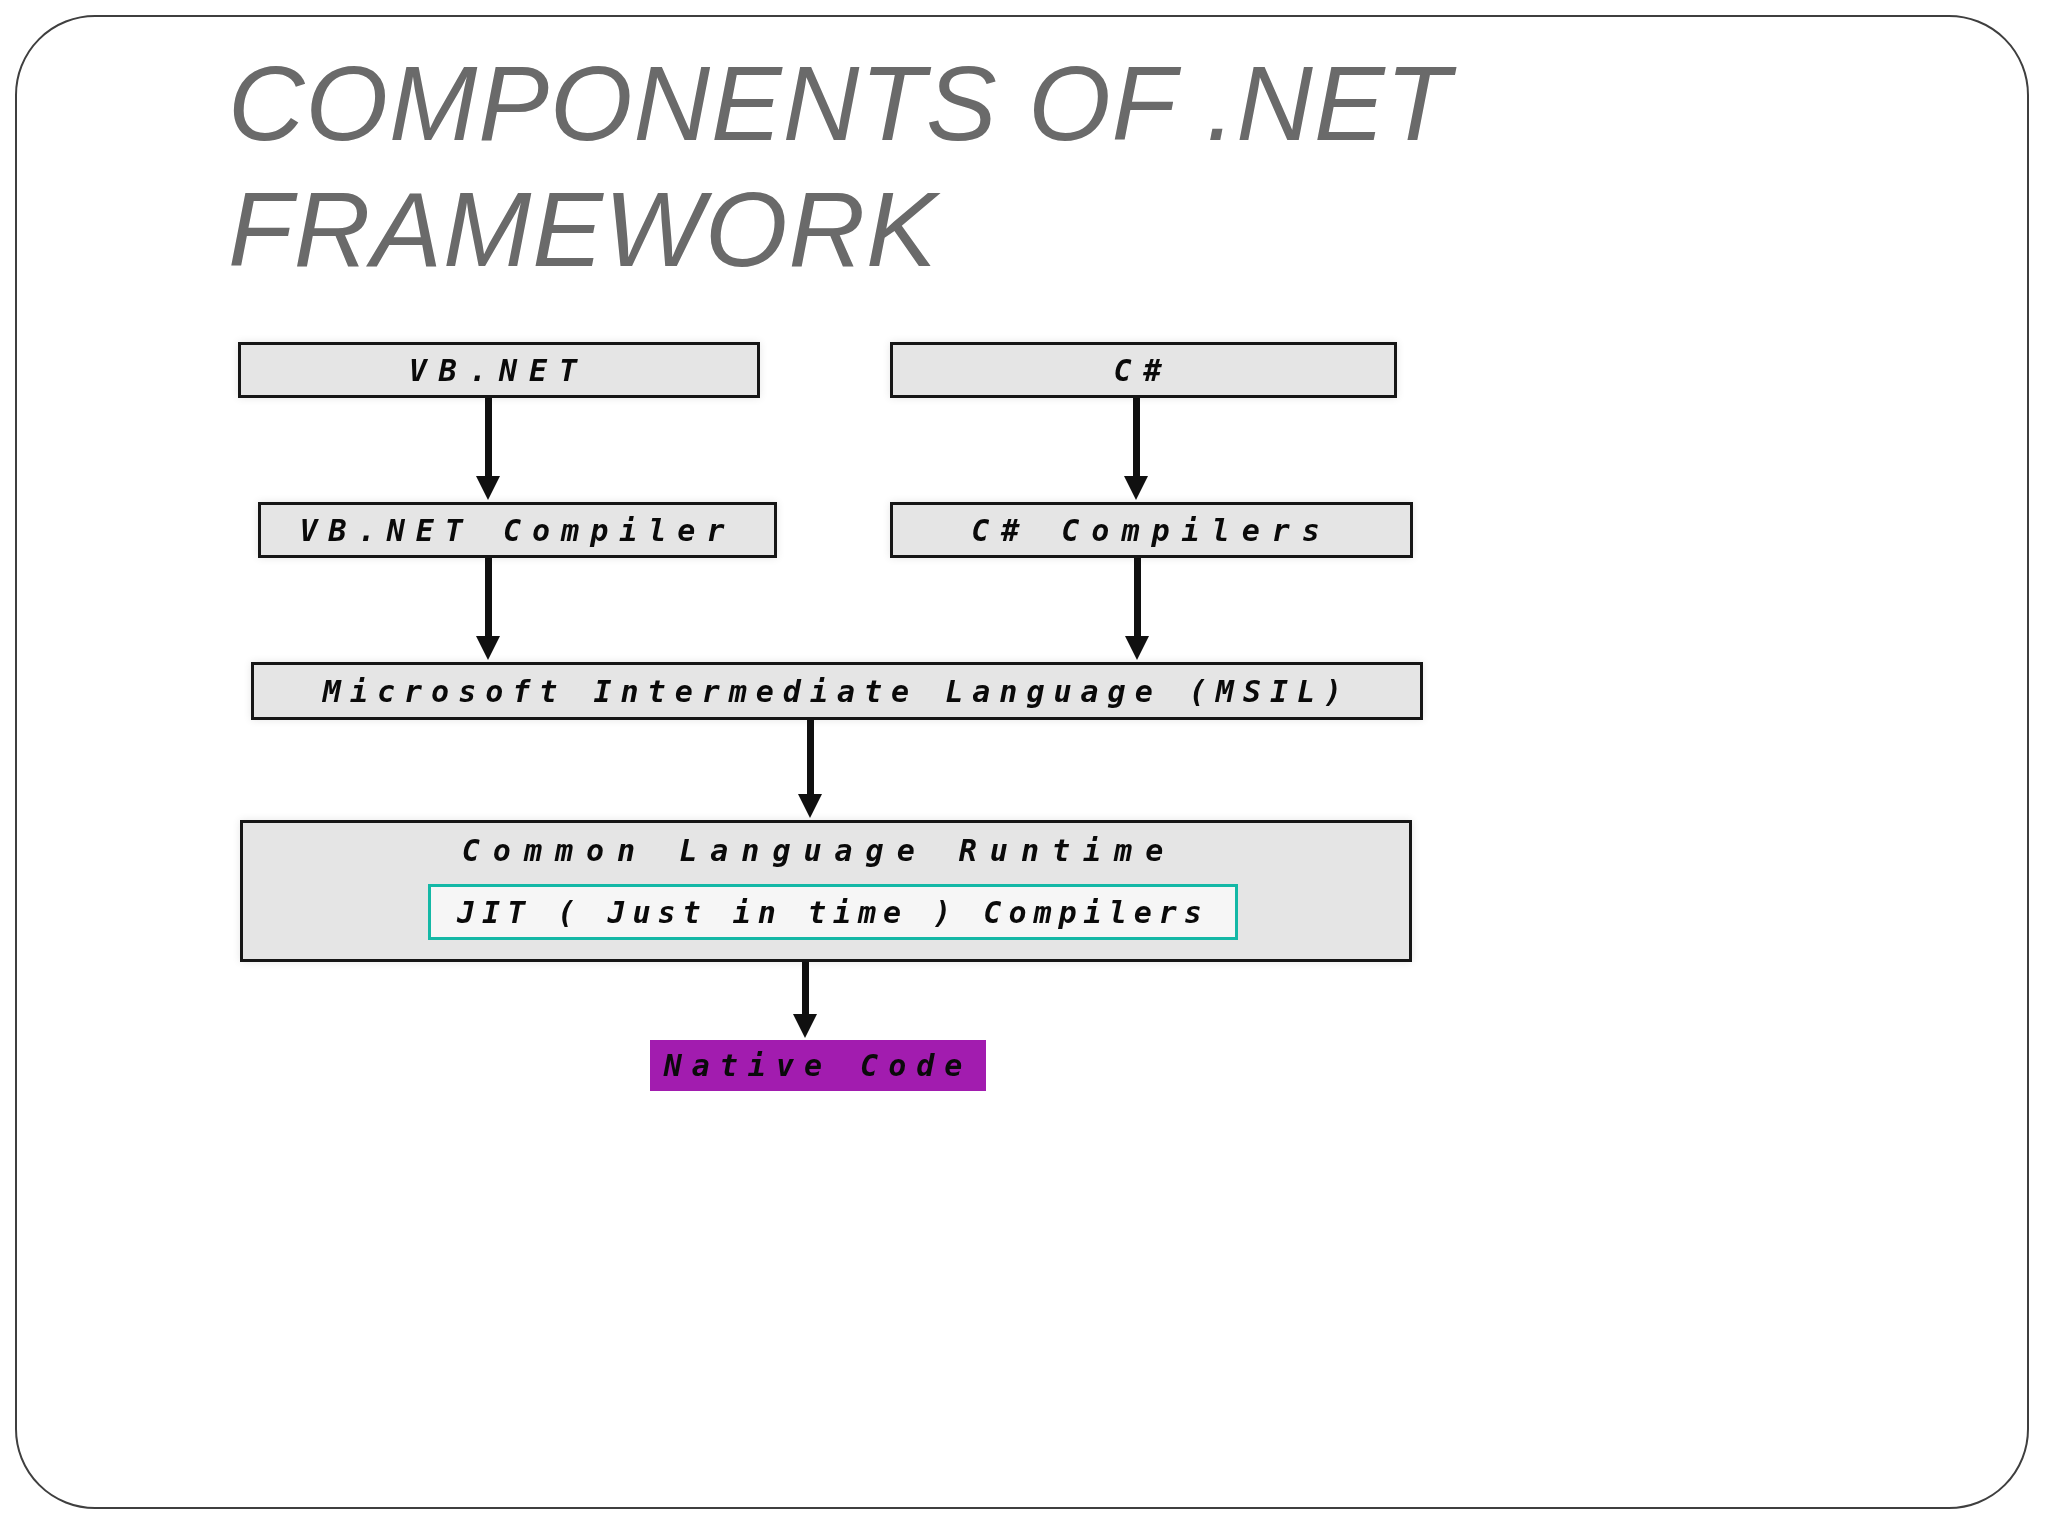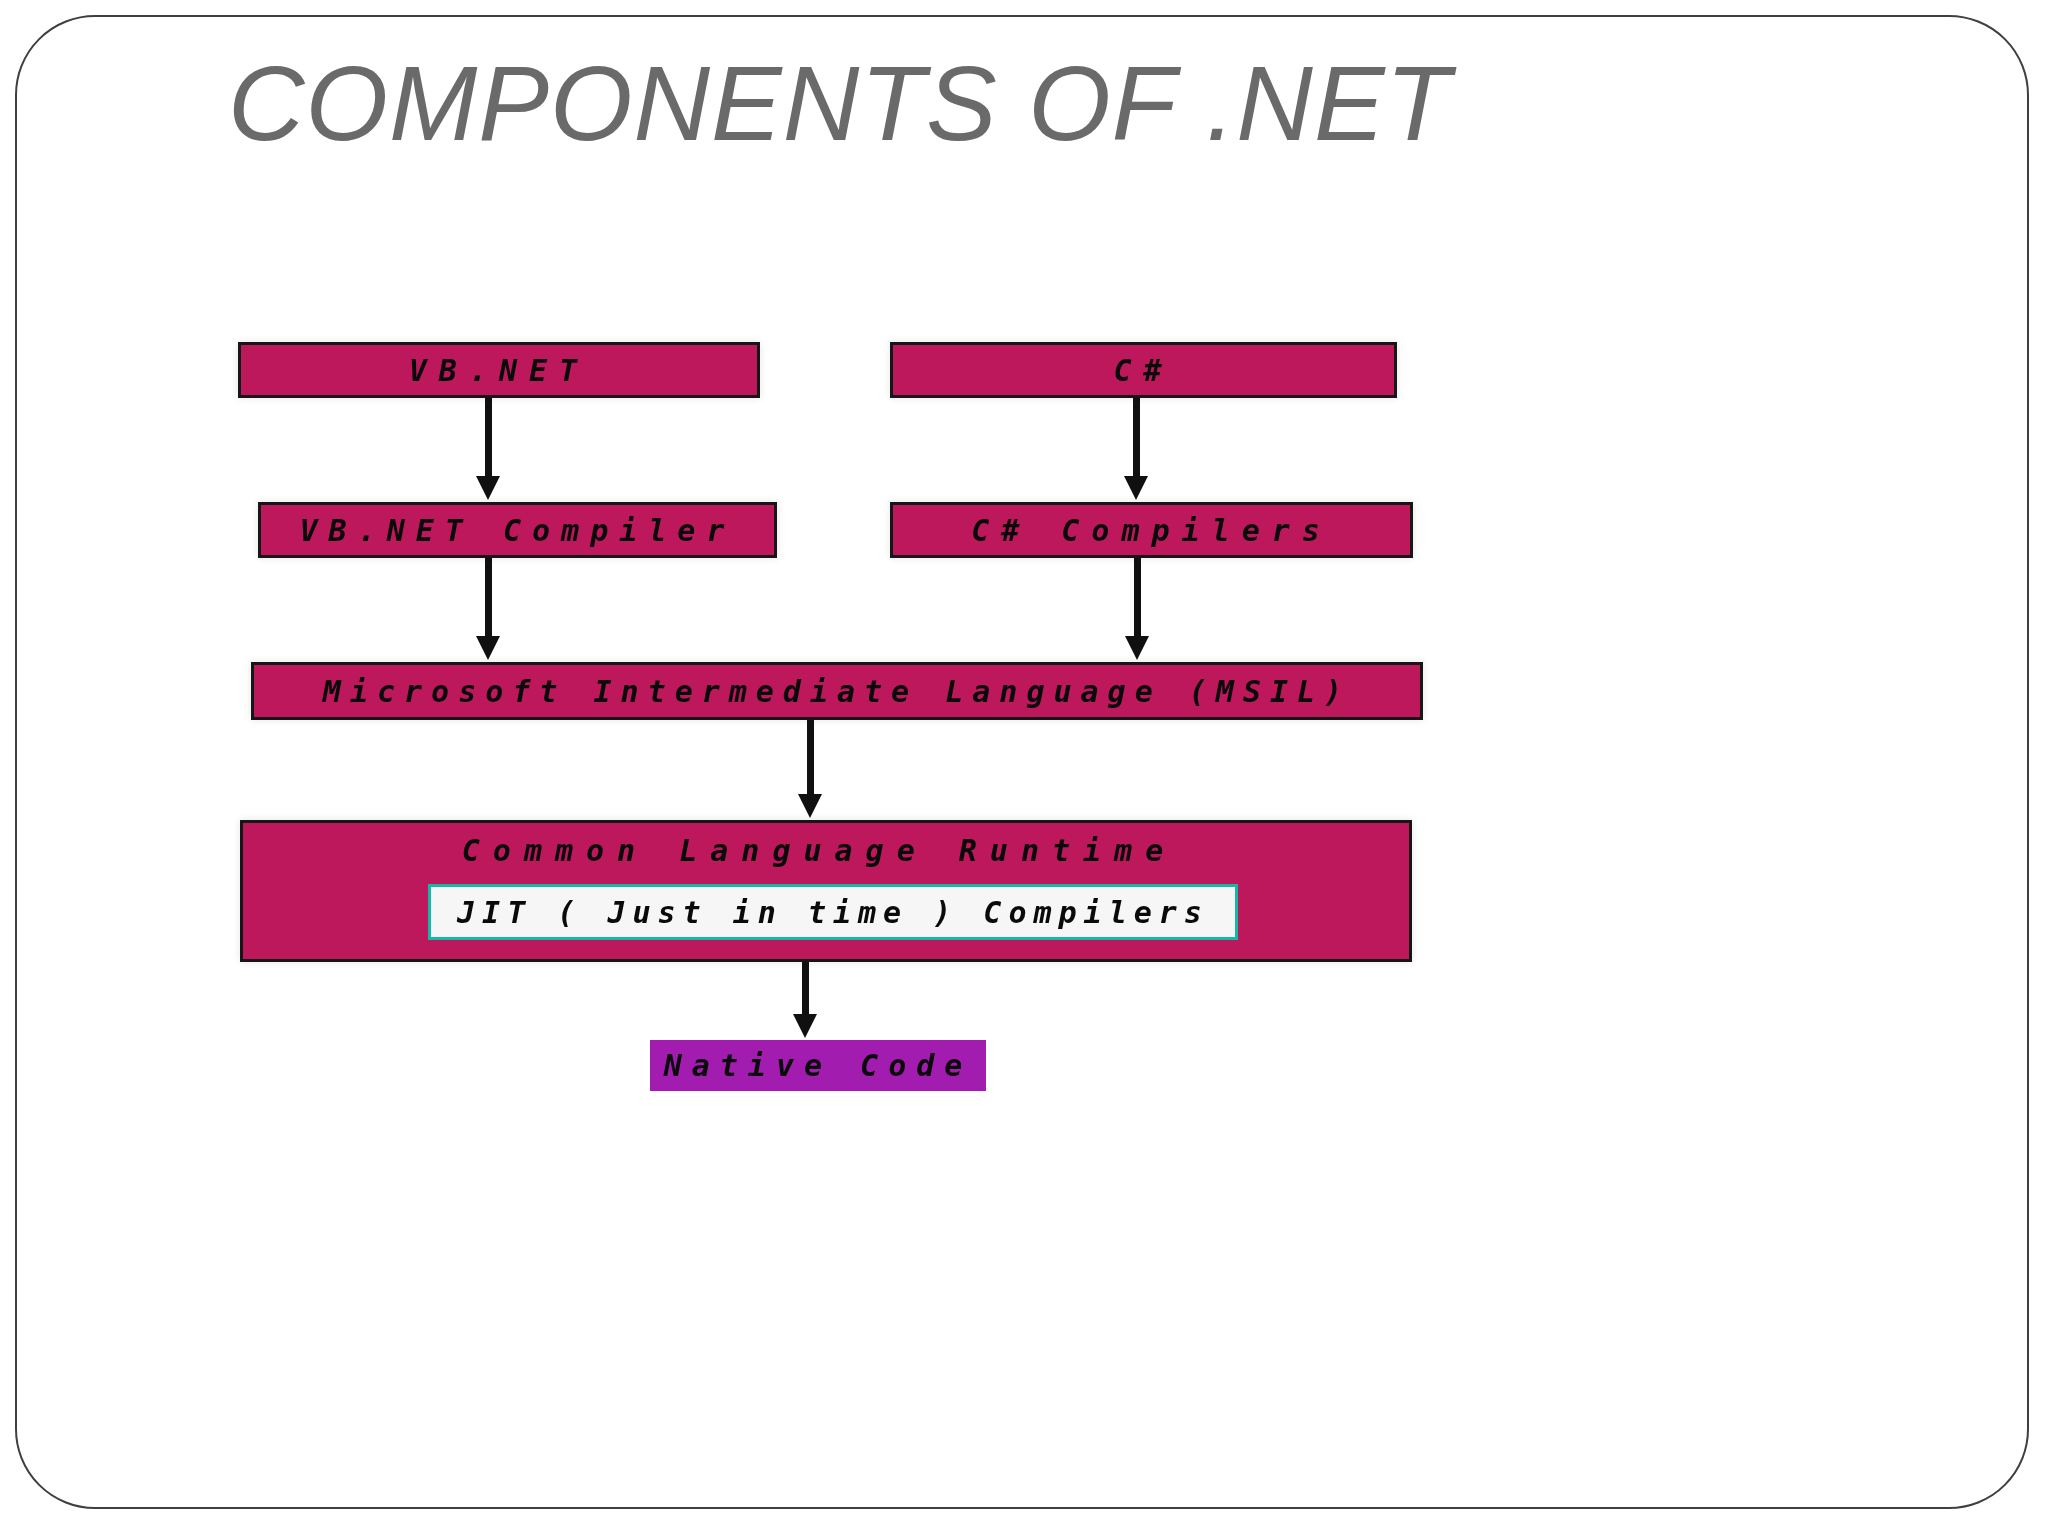--- a/index.html
+++ b/index.html
@@ -37,21 +37,21 @@
     line-height: 126px;
     letter-spacing: 1px;
     color: #6a6a6a;
     white-space: nowrap;
   }
   
   .fbox {
     position: absolute;
     box-sizing: border-box;
     border: 3px solid #161616;
-    background: #be185d;
+    background: #e5e5e5;
     box-shadow: 0 0 8px rgba(0,0,0,0.10);
     display: flex;
     align-items: center;
     justify-content: center;
     color: #0a0a0a;
     font-weight: bold;
     font-size: 30px;
     white-space: nowrap;
   }
   .b-vbnet           { left: 238px; top: 342px; width: 522px;  height: 56px;  letter-spacing: 12px; }
@@ -127,20 +127,21 @@
 </style>
 </head>
 <body>
 
 <div class="stage">
 
   <div class="slide-frame"></div>
 
   <div class="slide-title">
     <div>COMPONENTS OF .NET</div>
+    <div>FRAMEWORK</div>
   </div>
 
   <div>
 
     <div class="fbox b-vbnet">VB.NET</div>
 
     <div class="fbox b-csharp">C#</div>
 
     <div class="arrow a-1">
       <div class="shaft"></div>

